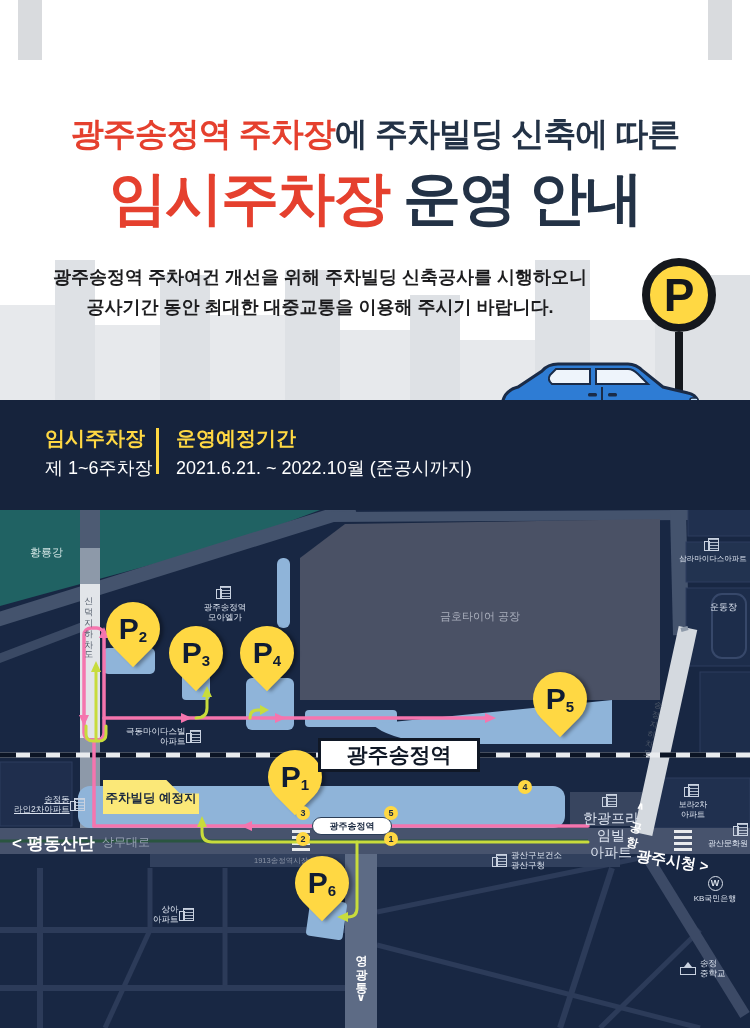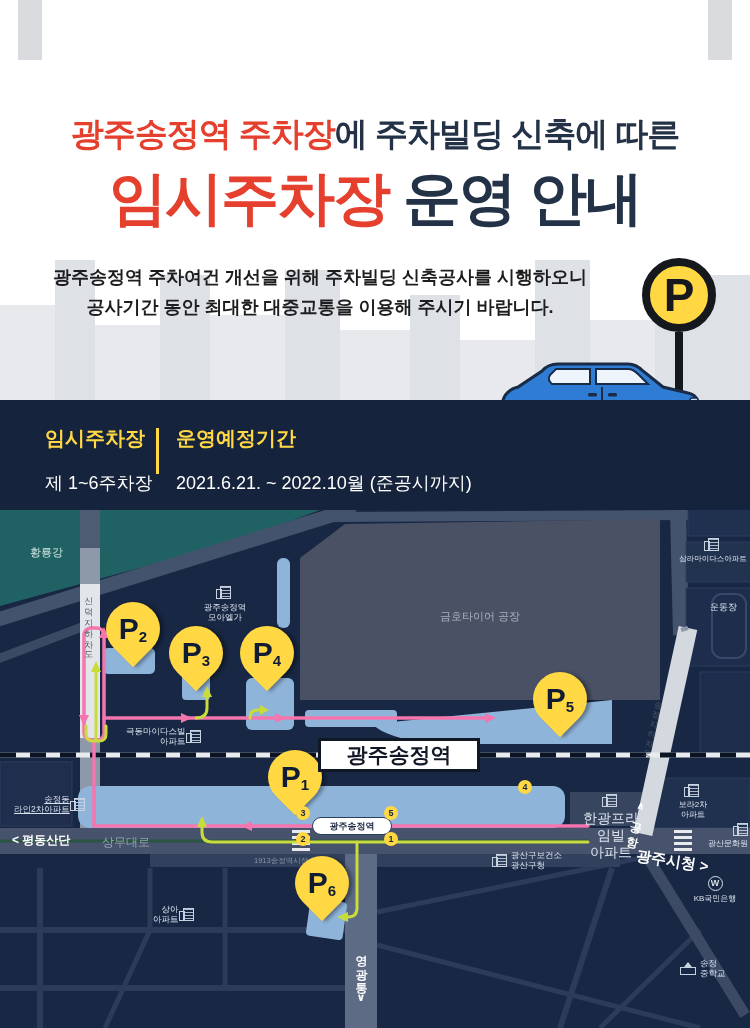--- a/index.html
+++ b/index.html
@@ -15,21 +15,21 @@
   #headline .hl{color:#e5402e;}
   #title{position:absolute;left:0;top:160px;width:750px;text-align:center;font-size:58px;font-weight:900;letter-spacing:-2px;color:#233246;z-index:3;}
   #title .hl{color:#e5402e;}
   #desc{position:absolute;left:0;top:262px;width:640px;text-align:center;font-size:18px;line-height:30px;font-weight:600;color:#1d1d1f;z-index:3;}
   #psign{position:absolute;left:642px;top:258px;width:74px;height:74px;border-radius:50%;background:#ffd843;border:8px solid #15181d;display:flex;align-items:center;justify-content:center;font-size:46px;font-weight:900;color:#15181d;z-index:4;}
   #ppole{position:absolute;left:675px;top:332px;width:8px;height:102px;background:#15181d;z-index:3;}
   #car{position:absolute;left:488px;top:350px;z-index:5;}
   
   #band{position:absolute;left:0;top:400px;width:750px;height:110px;background:#16233c;}
   .band-label{font-size:20px;font-weight:800;color:#ffd843;}
-  .band-value{font-size:18px;color:#fff;margin-top:19px;}
+  .band-value{font-size:18px;color:#fff;margin-top:4px;}
   #band-left{position:absolute;left:45px;top:25px;}
   #band-div{position:absolute;left:156px;top:28px;width:3px;height:46px;background:#ffd843;}
   #band-right{position:absolute;left:176px;top:25px;}
   
   #map{position:absolute;left:0;top:510px;width:750px;height:518px;background:#182743;overflow:hidden;}
   #mapsvg{position:absolute;left:0;top:0;z-index:1;}
   .mlabel{position:absolute;color:#dbe2ee;z-index:5;line-height:1.2;}
   .preline{white-space:pre-line;}
   .tiny{font-size:8.5px;}
   .vtext{writing-mode:vertical-rl;text-orientation:upright;letter-spacing:2px;}
@@ -234,21 +234,21 @@
       <span class="tiny preline" style="text-align:right;">극동마이다스빌
 아파트</span>
       <span class="bicon"></span>
     </div>
     <div class="mlabel iconrow" style="left:14px;top:284px;z-index:6;text-decoration:underline;">
       <span class="tiny preline" style="text-align:right;">송정동
 라인2차아파트</span>
       <span class="bicon"></span>
     </div>
 
-    <div class="dirsign" style="position:absolute;left:12px;top:322px;font-size:12px;z-index:6;">&lt; 평동산단</div>
+    <div class="dirsign" style="position:absolute;left:12px;top:322px;font-size:17px;z-index:6;">&lt; 평동산단</div>
     <div class="mlabel" style="left:102px;top:325px;font-size:12px;color:#97a1b3;z-index:6;">상무대로</div>
     <div class="mlabel" style="left:254px;top:346px;font-size:7.5px;color:#8b94a6;z-index:6;">1913송정역시장</div>
 
     <div class="mlabel iconrow" style="left:496px;top:340px;">
       <span class="bicon"></span>
       <span class="tiny preline">광산구보건소
 광산구청</span>
     </div>
     <div class="mlabel iconcol" style="left:583px;top:284px;width:56px;">
       <span class="bicon"></span>
@@ -290,20 +290,21 @@
       <span style="font-size:11px;font-weight:800;">∨</span>
     </div>
 
     <div id="station-box">광주송정역</div>
     <div id="pill">광주송정역</div>
     <div class="exit" style="left:296px;top:296px;">3</div>
     <div class="exit" style="left:384px;top:296px;">5</div>
     <div class="exit" style="left:296px;top:322px;">2</div>
     <div class="exit" style="left:384px;top:322px;">1</div>
     <div class="exit" style="left:518px;top:270px;">4</div>
+    <div id="callout">주차빌딩 예정지</div>
 
     <div class="pin" style="left:106px;top:92px;">
         <span class="pin-in">
           <span class="pl">P</span>
           <span class="pn">2</span>
         </span>
       </div>
     <div class="pin" style="left:169px;top:116px;">
         <span class="pin-in">
           <span class="pl">P</span>

